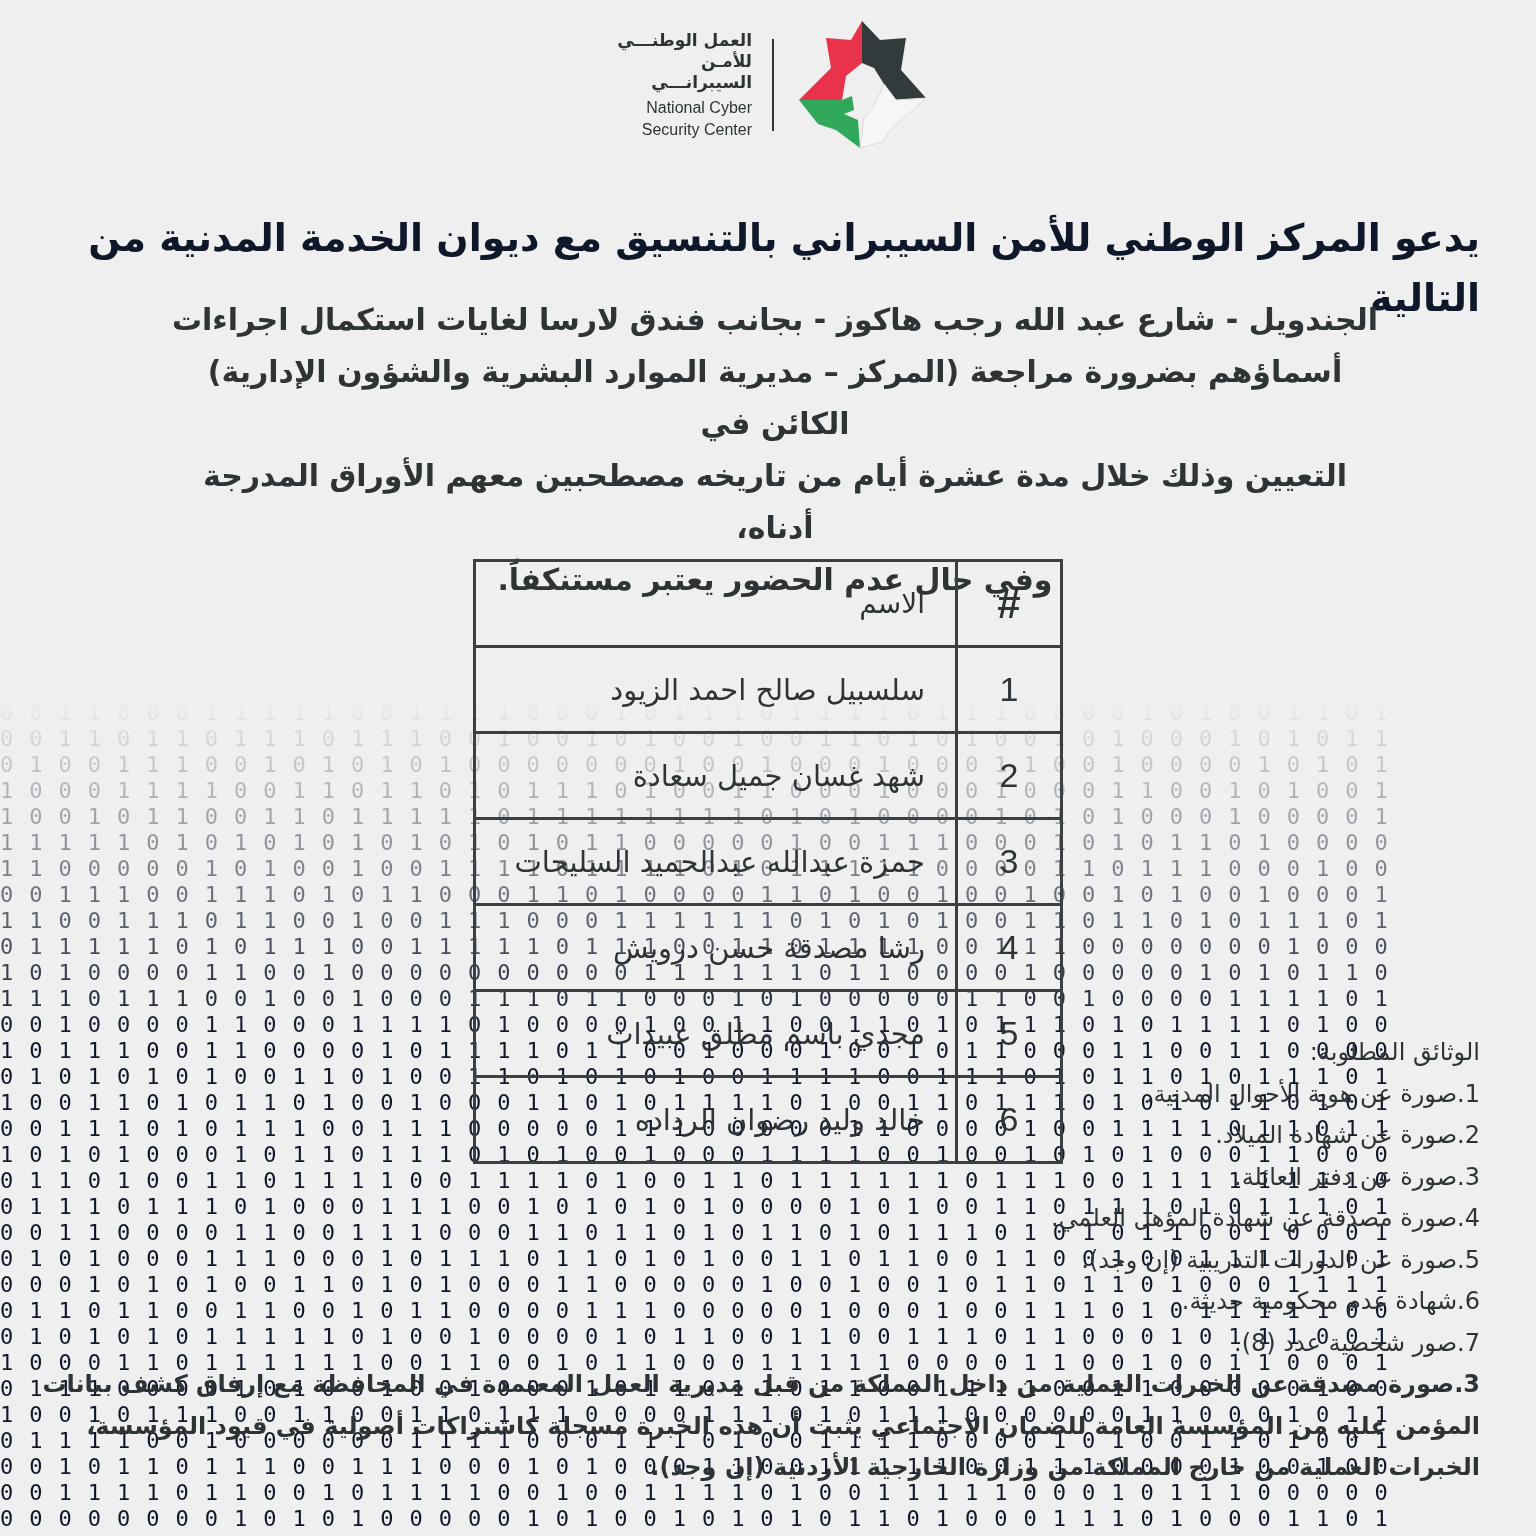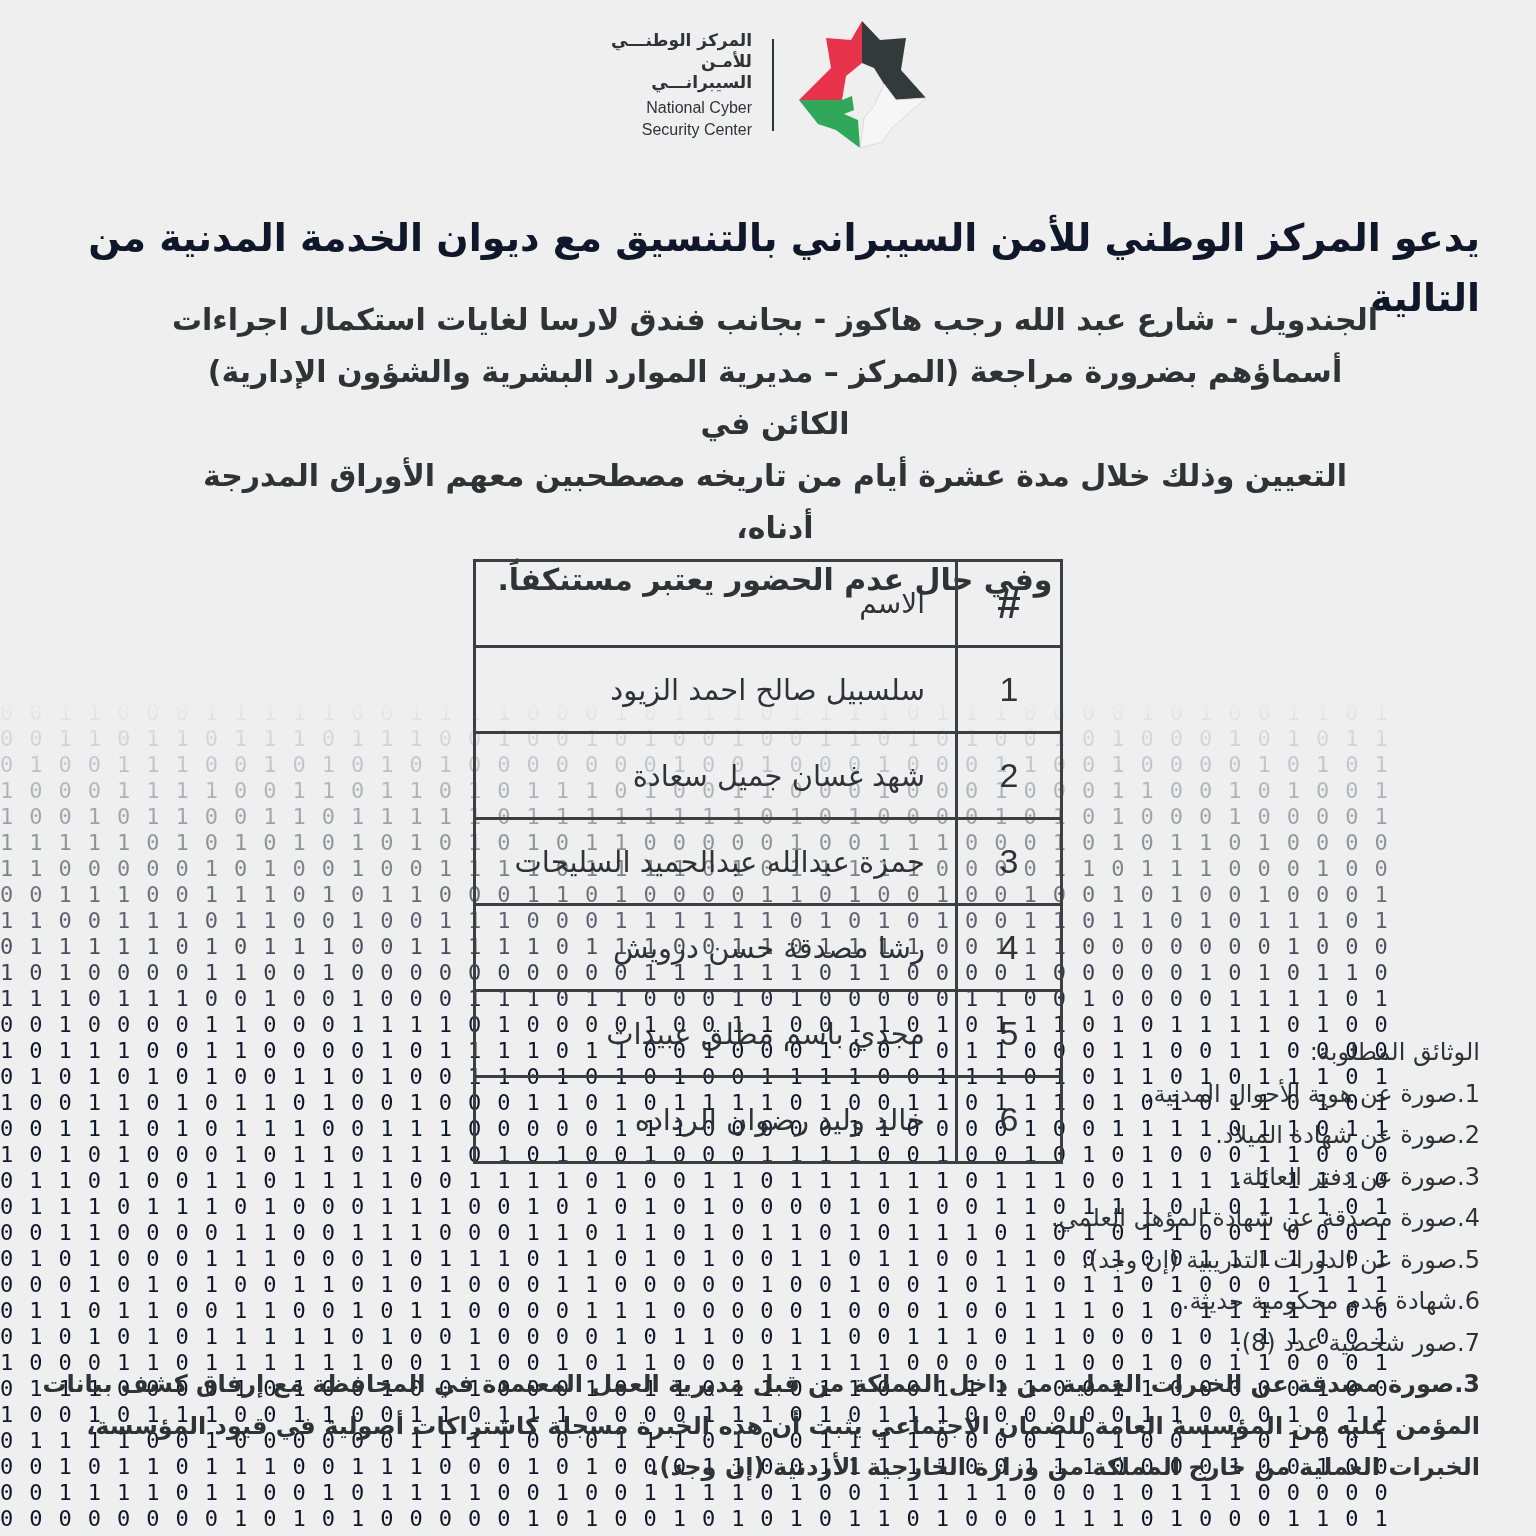--- a/index.html
+++ b/index.html
@@ -92,21 +92,21 @@
 011110010000001111000111010011110000101001101001
 001011011100111000101000110011111001110000100100
 001111011001011110010011110100111110001011100000
 000000001010100000101001010101101000111010001101
 111101111110101101111110001111001111100000001001
 011100100100000100110110001000111101010011001110
 </div>
 
 <div class="layer header">
   <div class="logo-text">
-    <div class="logo-ar">المركز الوطنـــي</div>
+    <div class="logo-ar">العمل الوطنـــي</div>
     <div class="logo-ar">للأمـن السيبرانـــي</div>
     <div class="logo-en">National Cyber</div>
     <div class="logo-en" style="margin-top:0">Security Center</div>
   </div>
   <div class="logo-divider"></div>
   <svg class="logo-star" viewBox="0 0 134 134">
 
     <polygon points="66,3 66,45 50,58 46,82 3,82 35,50 30,20 55,22" fill="#e8334a"></polygon>
 
     <polygon points="66,3 84,22 110,20 105,52 130,80 100,82 88,66 78,50 66,45" fill="#333a3c"></polygon>

